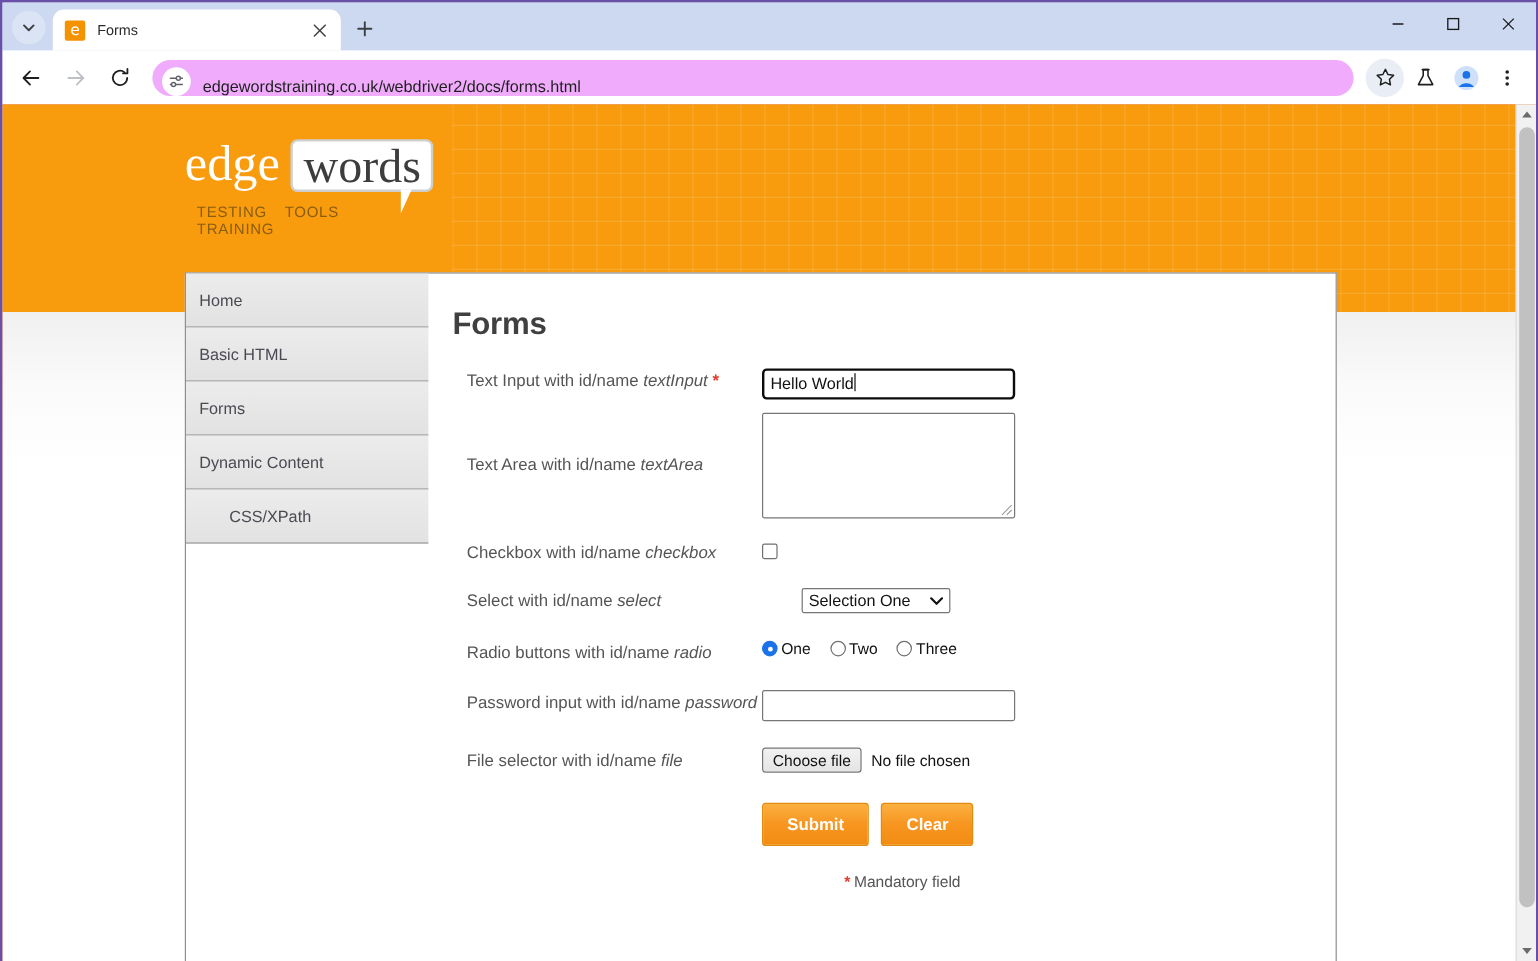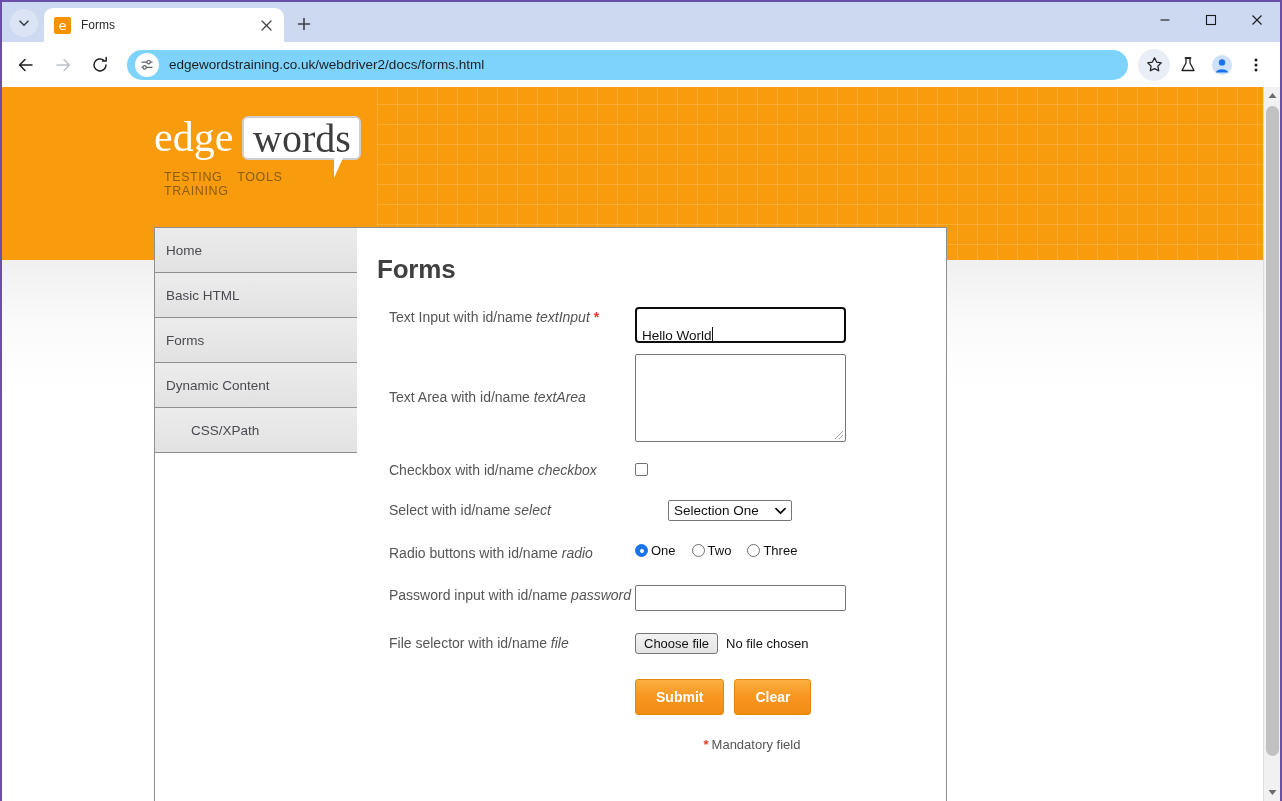--- a/index.html
+++ b/index.html
@@ -97,23 +97,23 @@
   .nav-btn {
     width: 32px; height: 32px; margin-right: 5px;
     display: flex; align-items: center; justify-content: center;
     border-radius: 16px; cursor: pointer; color: #1f1f1f;
   }
   .nav-btn.disabled { color: #bdc1c6; cursor: default; }
 
   #omnibox {
     flex: 1 1 auto;
     height: 30px;
-    background: #7dd3fc;
+    background: #f0abfc;
     border-radius: 15px;
-    display: flex; align-items: center;
+    display: flex; align-items: flex-end;
     margin: 0 8px 0 6px;
     padding: 0 12px 0 8px;
     cursor: text;
   }
   .omni-icon {
     width: 24px; height: 24px; flex: 0 0 24px;
     background: #ffffff;
     border-radius: 12px;
     display: flex; align-items: center; justify-content: center;
   }
@@ -194,21 +194,21 @@
   
   #page-bg {
     position: absolute; left: 0; top: 173px;
     width: 1262px; height: 541px;
     background: linear-gradient(to bottom, #f0f0f0 0px, #fafafa 60px, #ffffff 130px);
   }
 
   
   #content-card {
     position: absolute; left: 152px; top: 140px;
-    width: 793px; height: 574px;
+    width: 960px; height: 574px;
     background: #ffffff;
     border: 1px solid #8f8f8f;
     border-bottom: none;
   }
 
   
   #sidebar {
     position: absolute; left: 0; top: 0;
     width: 202px;
   }
@@ -264,21 +264,21 @@
     background: #111;
     vertical-align: -2px;
   }
   .input-faux {
     width: 211px; height: 26px;
     border: 2px solid #0c0c0c;
     border-radius: 4px;
     background: #fff;
     font-size: 13.5px; line-height: 22px;
     color: #111;
-    padding: 16px 5px;
+    padding: 0 5px;
     white-space: nowrap; overflow: hidden;
   }
   .textarea-faux {
     width: 211px; height: 88px;
     border: 1px solid #767676;
     border-radius: 2px;
     background: #fff;
     position: relative;
   }
   .ta-grip {

